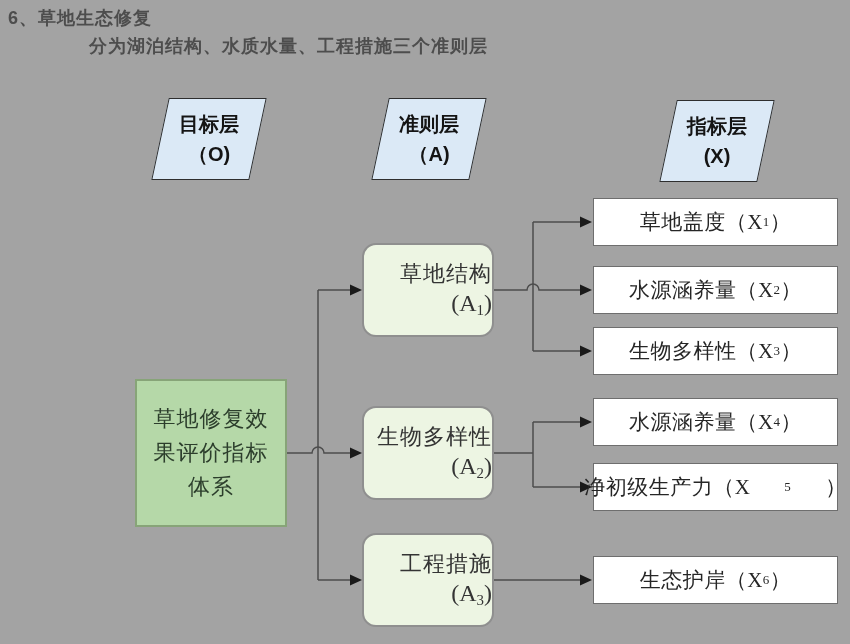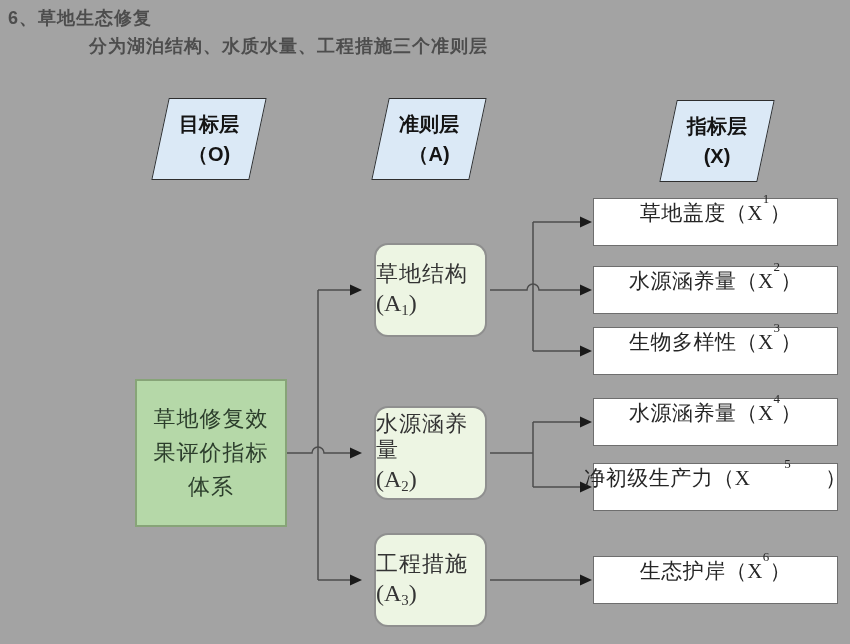--- a/index.html
+++ b/index.html
@@ -28,31 +28,31 @@
   .goal-box{
     position:absolute;left:135px;top:379px;width:152px;height:148px;
     background:#b5d8a8;border:2px solid #87a478;box-sizing:border-box;
     display:flex;align-items:center;justify-content:center;
   }
   .goal-text{
     width:116px;text-align:center;font-family:"Liberation Serif","DejaVu Serif",serif;
     font-size:22px;color:#2c3e2c;line-height:1.55;letter-spacing:1px;
   }
   .crit-box{
-    position:absolute;left:362px;width:113px;height:94px;
+    position:absolute;left:362px;width:132px;height:94px;
     background:#edf5e3;border:2px solid #8f8f8f;border-radius:14px;box-sizing:border-box;
-    display:flex;flex-direction:column;align-items:flex-start;justify-content:center;
-    font-family:"Liberation Serif","DejaVu Serif",serif;color:#343434;margin-left:12px;
+    display:flex;flex-direction:column;align-items:flex-end;justify-content:center;
+    font-family:"Liberation Serif","DejaVu Serif",serif;color:#343434;
   }
   .crit-name{font-size:22px;letter-spacing:1px;line-height:1.2;}
   .crit-code{font-size:24px;line-height:1.3;}
   .ind-box{
     position:absolute;left:593px;width:245px;height:48px;
     background:#ffffff;border:1.5px solid #6e6e6e;box-sizing:border-box;
-    display:flex;align-items:flex-start;justify-content:center;
+    display:flex;align-items:center;justify-content:center;
     font-family:"Liberation Serif","DejaVu Serif",serif;font-size:21px;color:#262626;
     letter-spacing:0.5px;white-space:nowrap;
   }
   sub.sx{font-size:0.62em;vertical-align:-0.3em;line-height:0;}
 </style>
 </head>
 <body>
 
 <div class="stage">
 
@@ -113,21 +113,21 @@
 
   <div class="goal-box">
     <div class="goal-text">草地修复效果评价指标体系</div>
   </div>
 
   <div class="crit-box" style="top:243px;">
     <div class="crit-name">草地结构</div>
     <div class="crit-code"><span>(A</span><sub class="sx">1</sub><span>)</span></div>
   </div>
   <div class="crit-box" style="top:406px;">
-    <div class="crit-name">水源涵养量</div>
+    <div class="crit-name">生物多样性</div>
     <div class="crit-code"><span>(A</span><sub class="sx">2</sub><span>)</span></div>
   </div>
   <div class="crit-box" style="top:533px;">
     <div class="crit-name">工程措施</div>
     <div class="crit-code"><span>(A</span><sub class="sx">3</sub><span>)</span></div>
   </div>
 
   <div class="ind-box" style="top:198px;">
       <span>草地盖度（X</span>
       <sub class="sx">1</sub>

